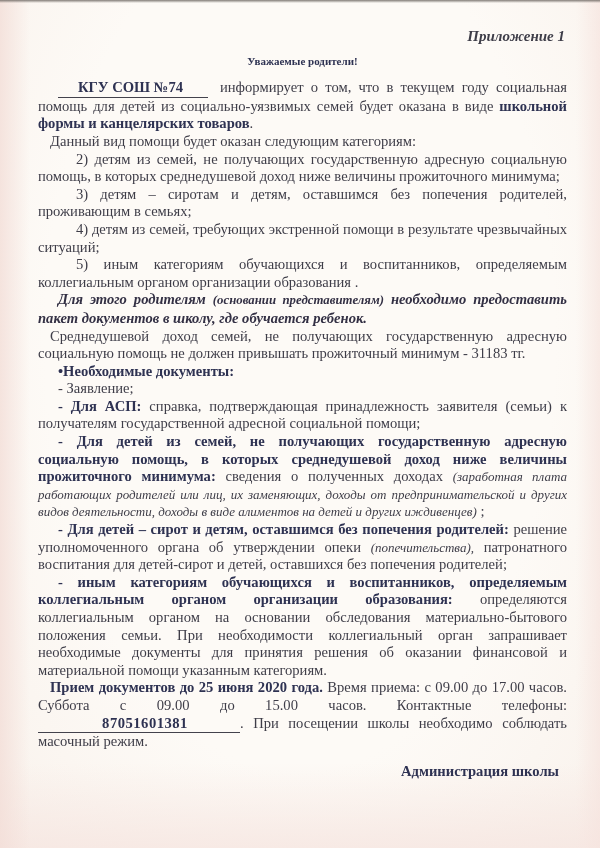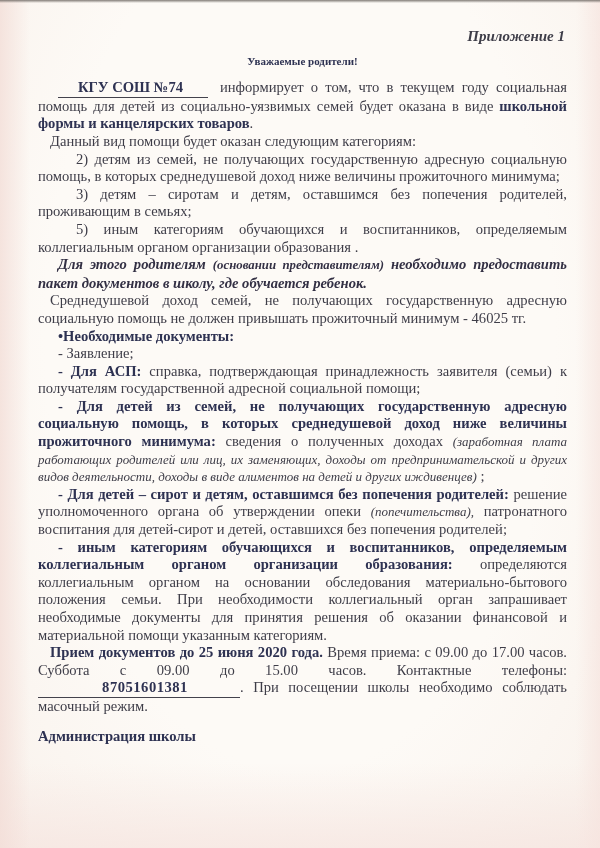--- a/index.html
+++ b/index.html
@@ -36,44 +36,45 @@
     display:inline-block; width:150px; text-align:left;
     font-weight:bold; color:#2e3252;
     border-bottom:1.5px solid #43424c;
     margin-right:12px;
   }
   .phone-line {
     display:inline-block; min-width:202px; text-align:center;
     border-bottom:1.4px solid #43424c;
   }
   .phone-num { font-weight:bold; color:#2e3252; letter-spacing:.5px; }
-  .signature { text-align:left; font-weight:bold; margin:12px 8px 0 0; color:#2e3252; }
+  .signature { text-align:right; font-weight:bold; margin:12px 8px 0 0; color:#2e3252; }
   .notice { font-weight:bold; font-style:italic; color:#333044; }
 </style>
 </head>
 <body>
 
 <div class="page">
   <div class="content">
 
     <p class="appendix">Приложение 1</p>
 
     <p class="title navy">Уважаемые родители!</p>
 
     <p class="ind-md"><span class="school">КГУ СОШ №74</span><span>информирует о том, что в текущем году социальная помощь для детей из социально-уязвимых семей будет оказана в виде</span> <span class="b navy">школьной формы и канцелярских товаров</span><span>.</span></p>
 
     <p class="ind-sm">Данный вид помощи будет оказан следующим категориям:</p>
 
     <p class="ind-lg">2) детям из семей, не получающих государственную адресную социальную помощь, в которых среднедушевой доход ниже величины прожиточного минимума;</p>
     <p class="ind-lg">3) детям – сиротам и детям, оставшимся без попечения родителей, проживающим в семьях;</p>
+    <p class="ind-lg">4) детям из семей, требующих экстренной помощи в результате чрезвычайных ситуаций;</p>
     <p class="ind-lg">5) иным категориям обучающихся и воспитанников, определяемым коллегиальным органом организации образования .</p>
 
     <p class="ind-md notice"><span>Для этого родителям</span> <span class="small-bi">(основании представителям)</span> <span>необходимо предоставить пакет документов в школу, где обучается ребенок.</span></p>
 
-    <p class="ind-sm">Среднедушевой доход семей, не получающих государственную адресную социальную помощь не должен привышать прожиточный минимум - 46025 тг.</p>
+    <p class="ind-sm">Среднедушевой доход семей, не получающих государственную адресную социальную помощь не должен привышать прожиточный минимум - 31183 тг.</p>
 
     <p class="ind-md b navy">•Необходимые документы:</p>
 
     <p class="ind-md">- Заявление;</p>
 
     <p class="ind-md"><span class="b navy">- Для АСП:</span> <span>справка, подтверждающая принадлежность заявителя (семьи) к получателям государственной адресной социальной помощи;</span></p>
 
     <p class="ind-md"><span class="b navy">- Для детей из семей, не получающих государственную адресную социальную помощь, в которых среднедушевой доход ниже величины прожиточного минимума:</span> <span>сведения о полученных доходах</span> <span class="small-i">(заработная плата работающих родителей или лиц, их заменяющих, доходы от предпринимательской и других видов деятельности, доходы в виде алиментов на детей и других иждивенцев)</span> <span>;</span></p>
 
     <p class="ind-md"><span class="b navy">- Для детей – сирот и детям, оставшимся без попечения родителей:</span> <span>решение уполномоченного органа об утверждении опеки</span> <span class="small-i">(попечительства),</span> <span>патронатного воспитания для детей-сирот и детей, оставшихся без попечения родителей;</span></p>

